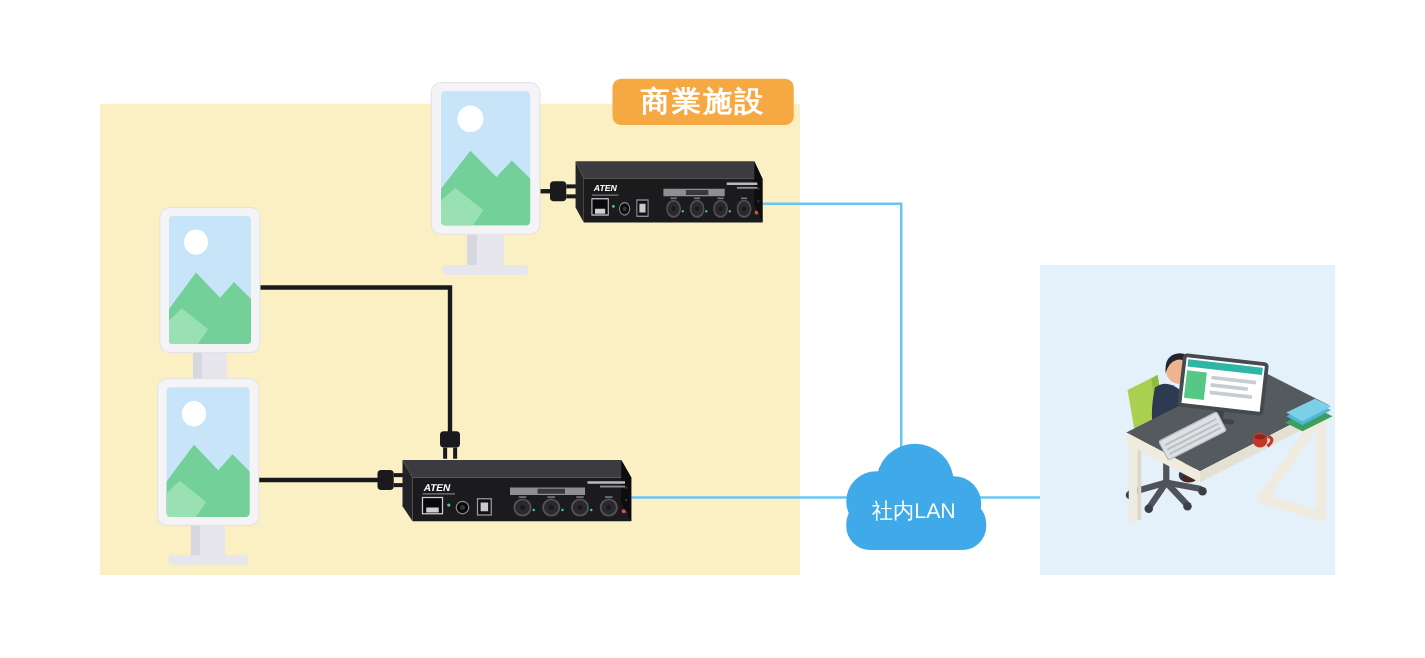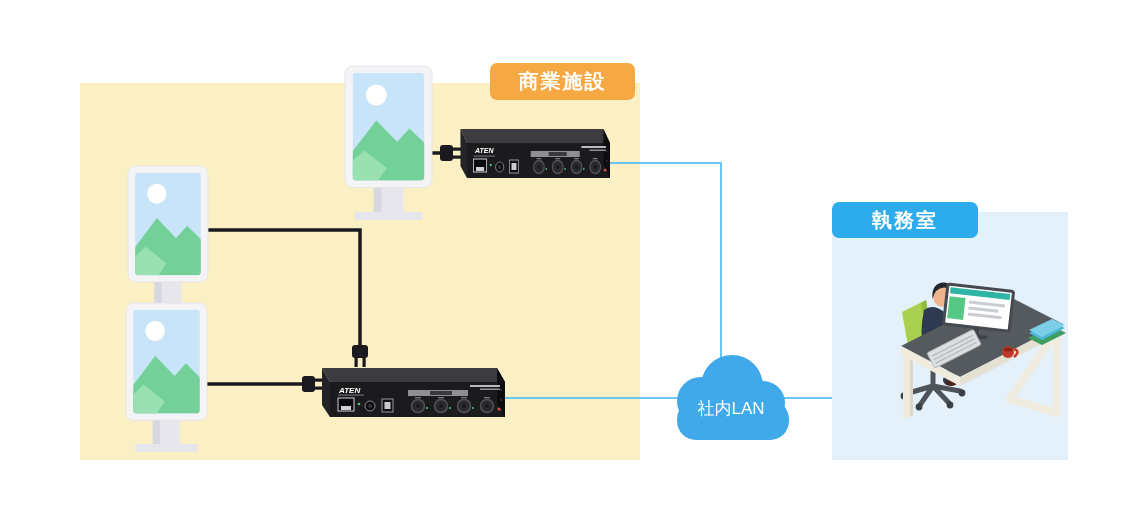--- a/index.html
+++ b/index.html
@@ -5,21 +5,21 @@
   html,body{margin:0;padding:0;background:#fff;}
   .canvas{
     position:relative;width:1140px;height:526px;background:#ffffff;overflow:hidden;
     font-family:"Liberation Sans","DejaVu Sans",sans-serif;
   }
   .region{position:absolute;z-index:0;}
   .region.facility{left:80px;top:83px;width:560px;height:377px;background:#FBF0C3;}
   .region.office{left:832px;top:212px;width:236px;height:248px;background:#E4F1FB;}
   .gfx{position:absolute;left:0;top:0;z-index:1;}
   .tag{
-    position:absolute;z-index:2;color:#ffffff;font-weight:bold;font-size:20px;
+    position:absolute;z-index:2;color:#ffffff;font-weight:bold;font-size:23px;
     display:flex;align-items:center;justify-content:center;letter-spacing:2px;
     border-radius:7px;
   }
   .tag.facility-tag{left:490px;top:63px;width:145px;height:37px;background:#F6A843;}
   .tag.office-tag{left:832px;top:202px;width:146px;height:36px;background:#2CACEC;}
   .cloud-text{fill:#ffffff;font-size:17px;font-family:"Liberation Sans","DejaVu Sans",sans-serif;}
   .brand-text{fill:#ffffff;font-weight:bold;font-style:italic;font-family:"Liberation Sans","DejaVu Sans",sans-serif;}
 </style>
 </head>
 <body>
@@ -205,14 +205,13 @@
 
       <g>
         <polygon points="1028,338 1052,326 1066,333 1042,345" fill="#3E9E5F"></polygon>
         <polygon points="1029,333 1052,322 1065,328 1042,340" fill="#4FB8D8"></polygon>
         <polygon points="1029,330 1052,319 1065,325 1042,337" fill="#7BD0E8"></polygon>
       </g>
     </g>
   </svg>
 
   <div class="tag facility-tag">商業施設</div>
-  <div class="tag office-tag">執務室</div>
 </div>
 
 </body></html>

